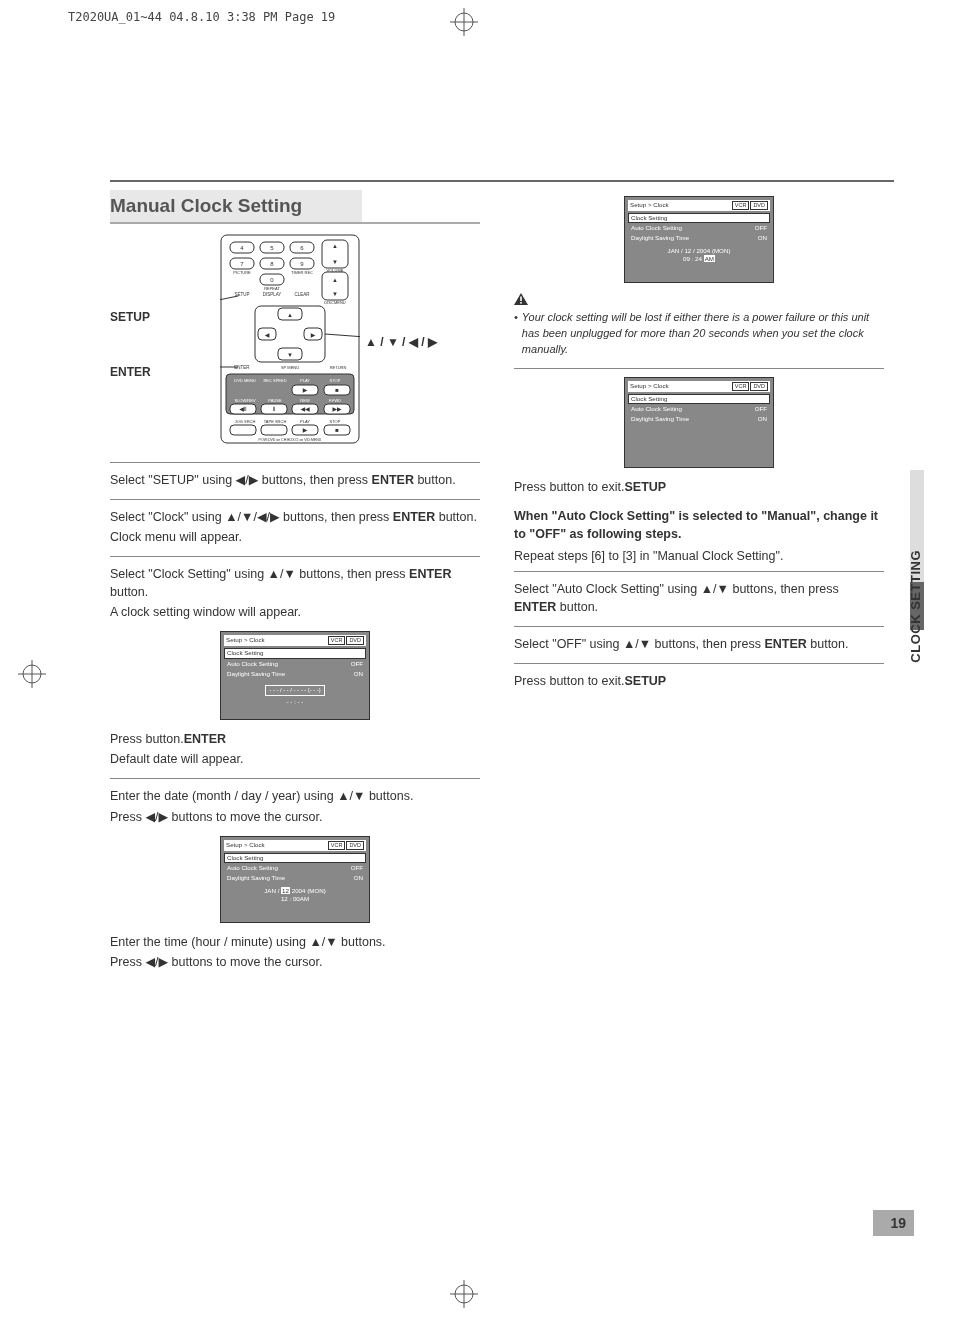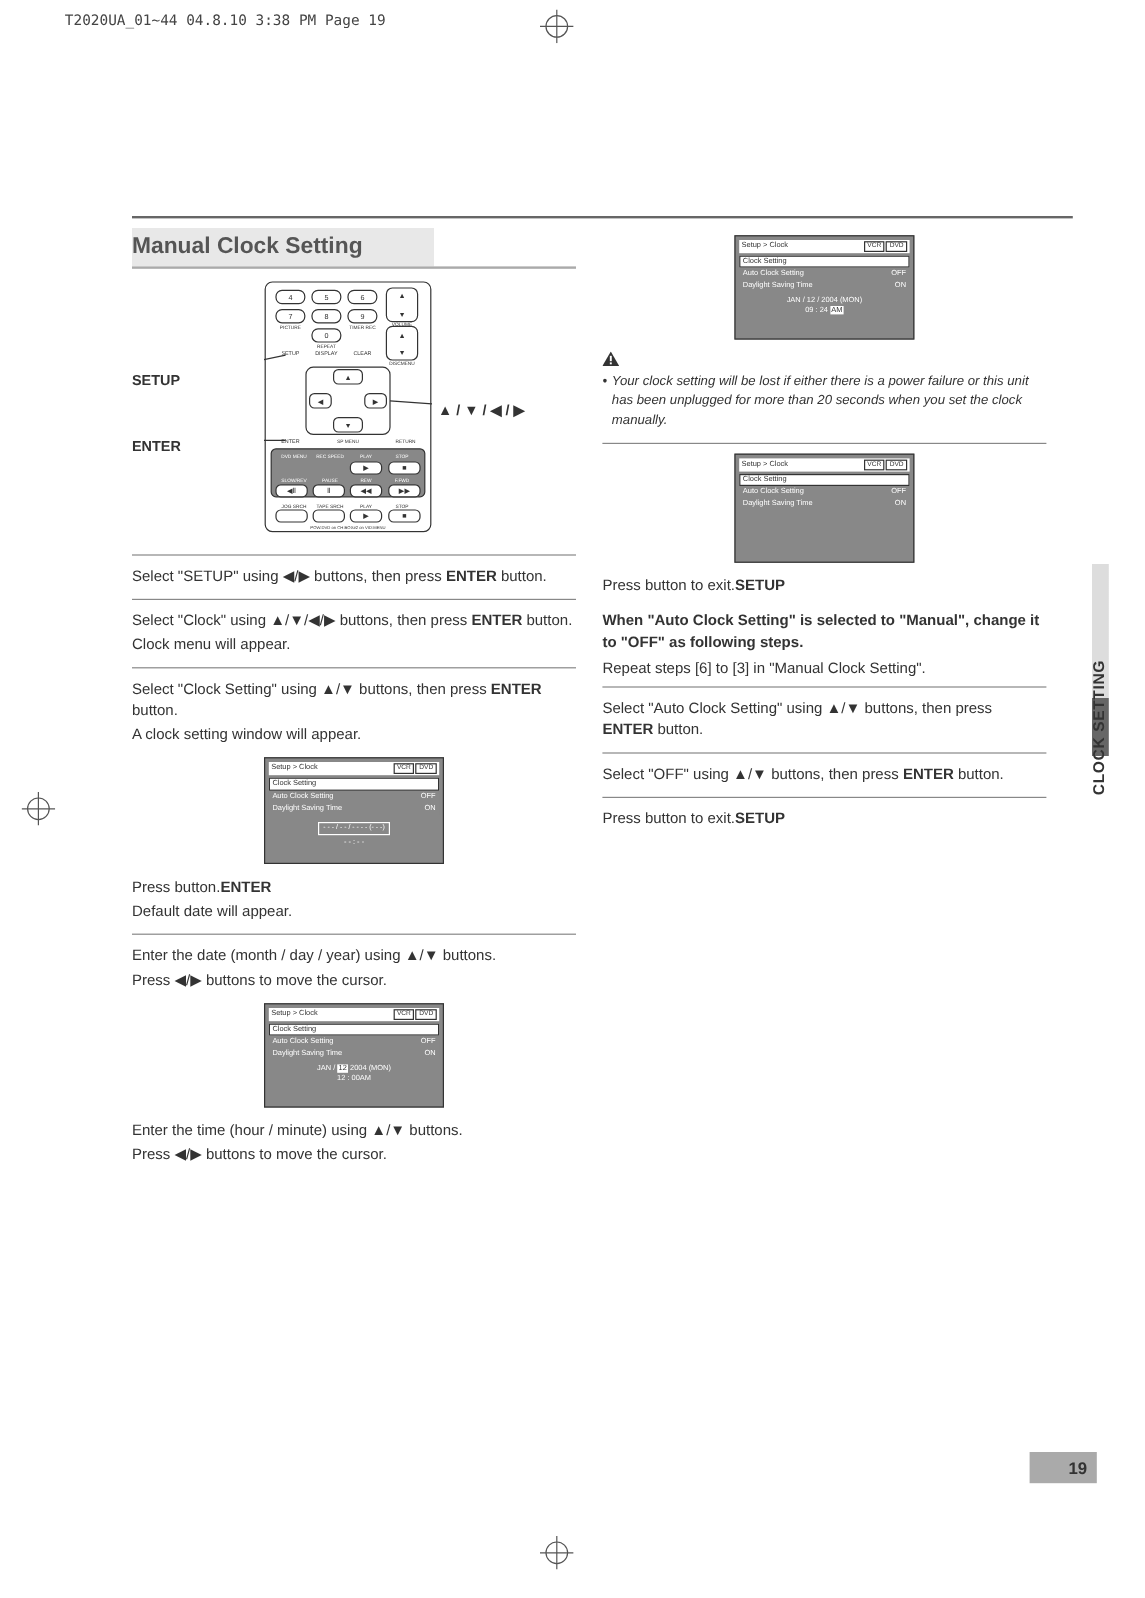--- a/index.html
+++ b/index.html
@@ -6,21 +6,21 @@
   body {
     width: 954px;
     height: 1332px;
     font-family: Arial, Helvetica, sans-serif;
     background: #fff;
     position: relative;
     color: #333;
   }
   .header-bar {
     position: absolute;
-    top: 10px; left: 54px;
+    top: 10px; left: 68px;
     font-size: 12px;
     font-family: monospace;
     color: #444;
   }
   .crop-top {
     position: absolute;
     top: 8px; left: 450px;
     width: 28px; height: 28px;
   }
   .crop-top svg, .crop-bottom svg, .crop-left svg { display:block; }
@@ -38,21 +38,21 @@
     position: absolute;
     top: 180px; left: 110px; right: 60px;
     height: 2px;
     background: #666;
   }
   .content {
     position: absolute;
     top: 190px; left: 110px;
     width: 790px;
     display: flex;
-    gap: 22px;
+    gap: 34px;
     font-size: 12.5px;
     line-height: 1.45;
   }
   .col { width: 370px; }
   h2.section {
     font-size: 19px;
     font-weight: bold;
     color: #555;
     border-bottom: 2px solid #aaa;
     padding: 2px 4px 2px 0;
@@ -125,21 +125,21 @@
     position:absolute; right:16px; top:80px;
     transform: rotate(-90deg);
     transform-origin: right top;
     font-weight:bold; font-size:13px; letter-spacing:0.5px;
     white-space:nowrap;
     color:#333;
   }
   .page-num-box {
     position:absolute;
     right: 40px; top: 1210px;
-    width: 56px; height: 26px;
+    width: 41px; height: 26px;
     background:#aaa;
     display:flex; align-items:center; justify-content:flex-end;
     padding-right:8px;
     font-weight:bold; font-size:14px; color:#333;
   }
   .tri { font-family: Arial, sans-serif; }
 </style>
 </head>
 <body>
 

